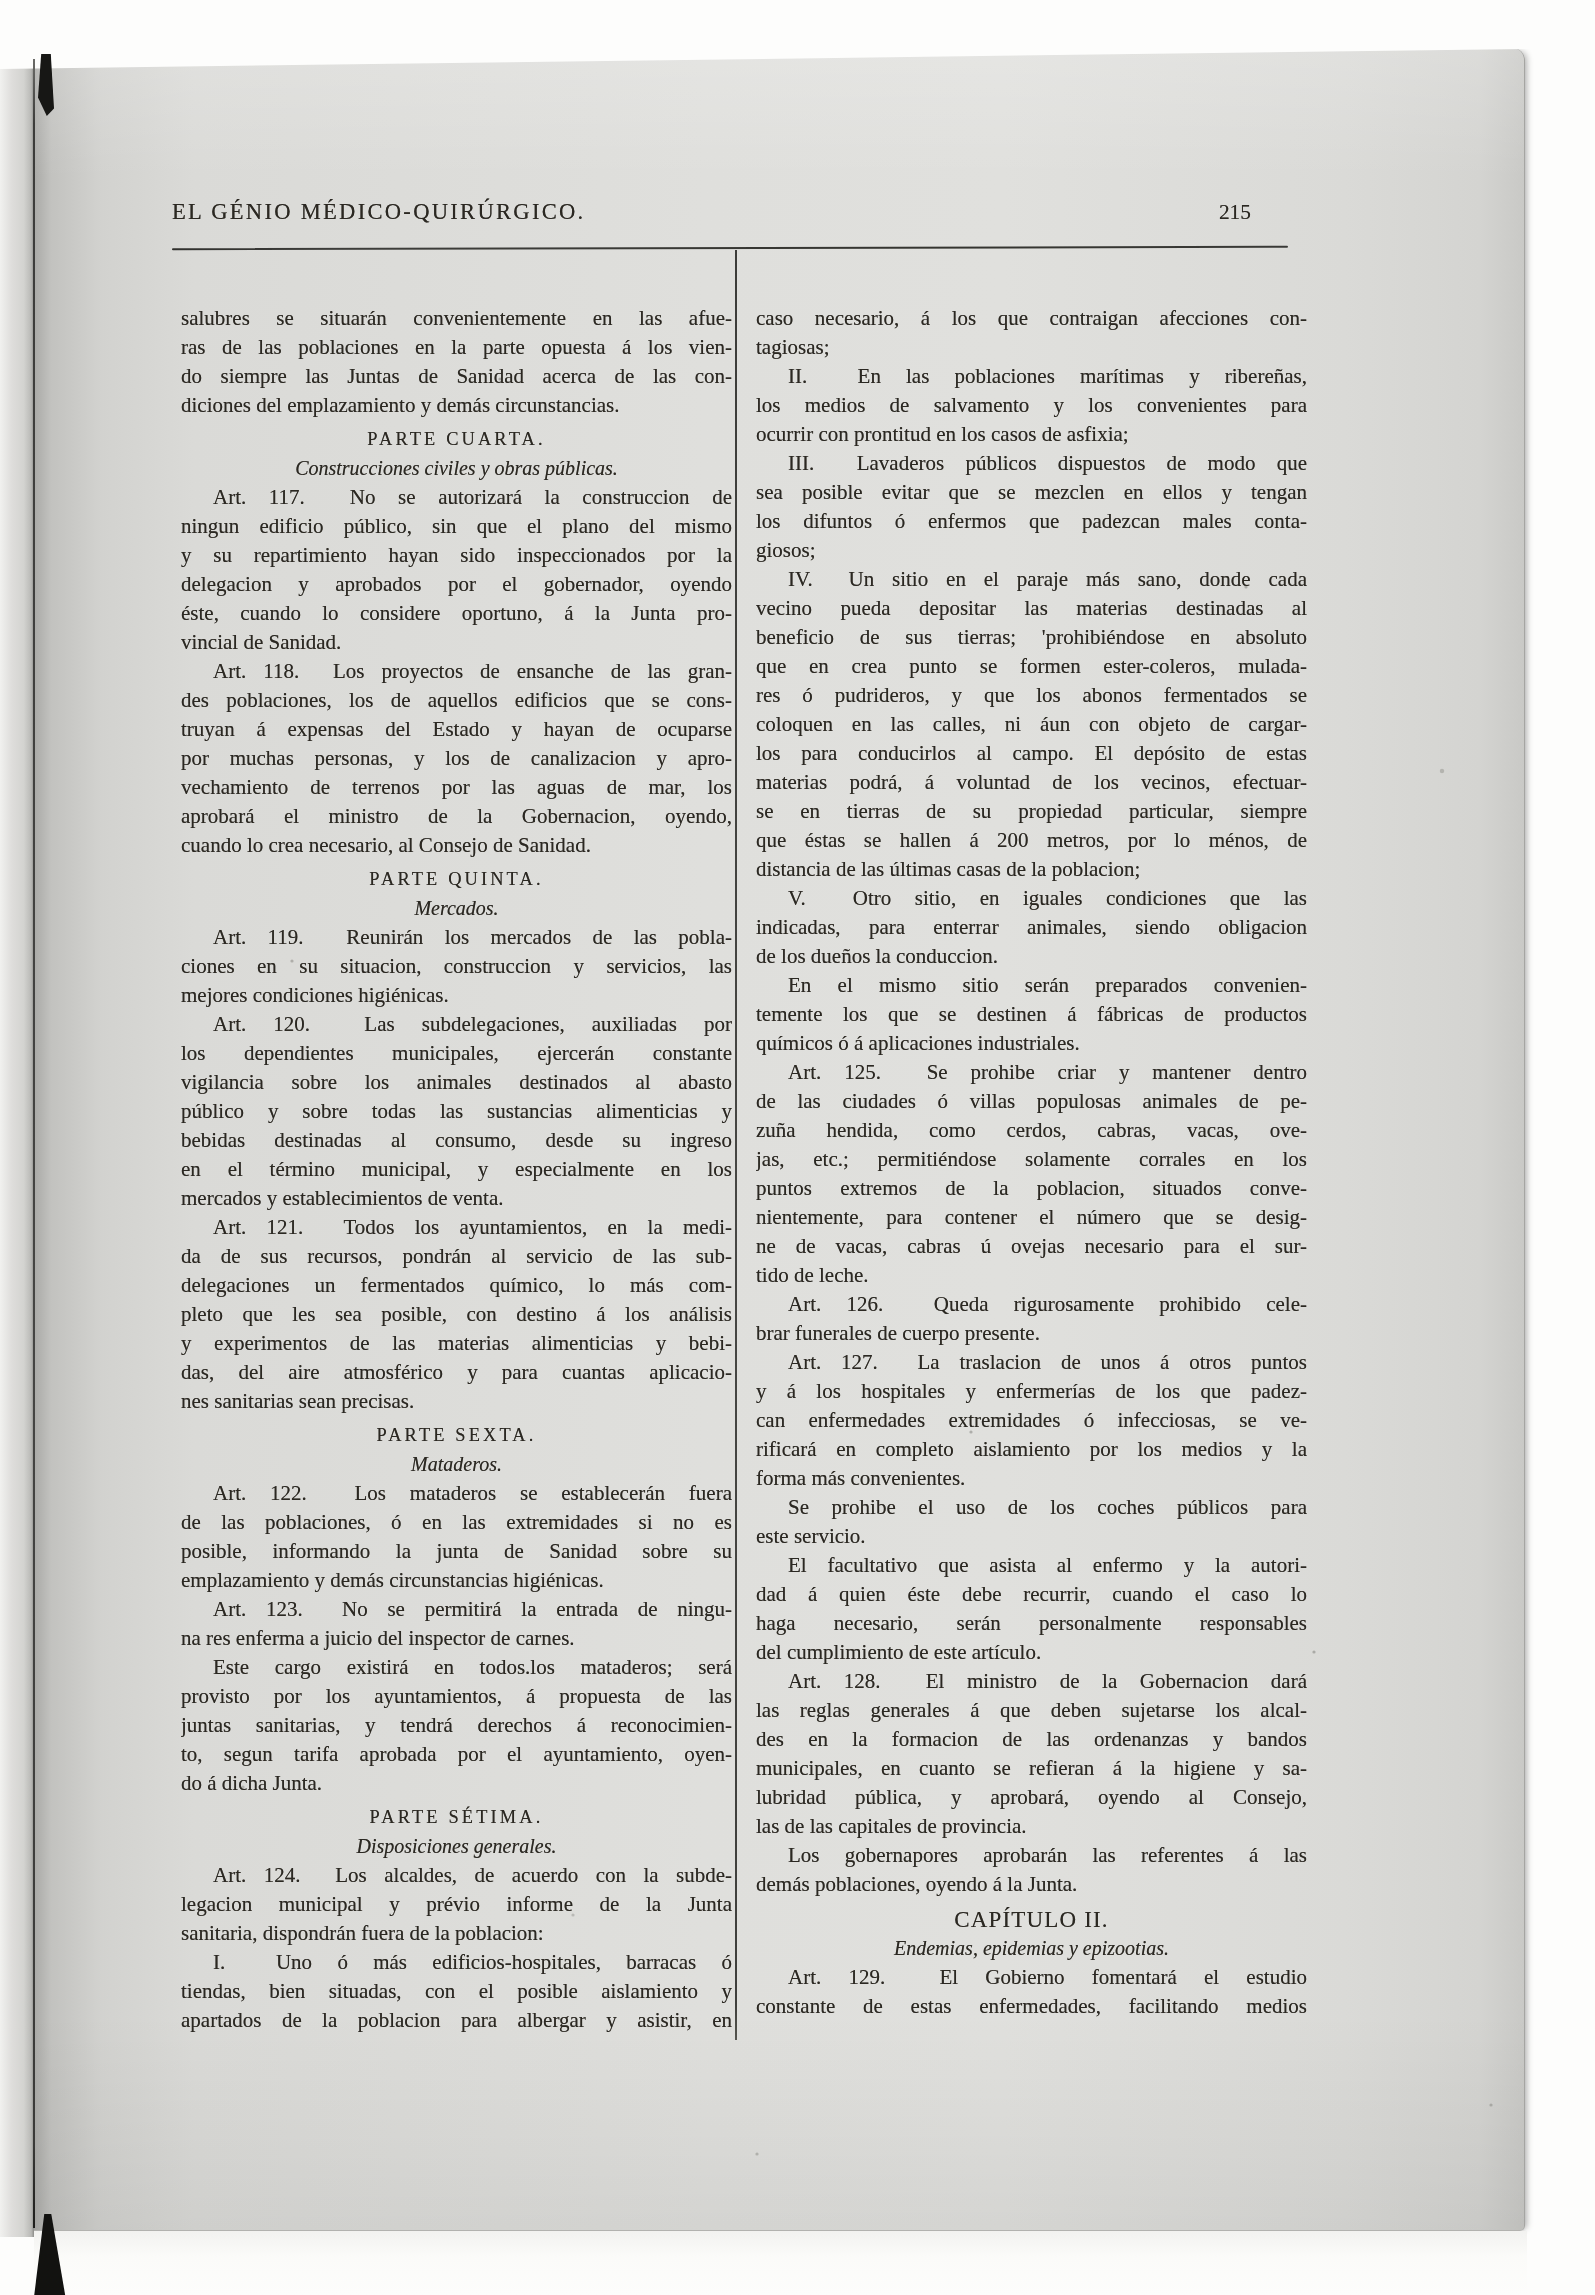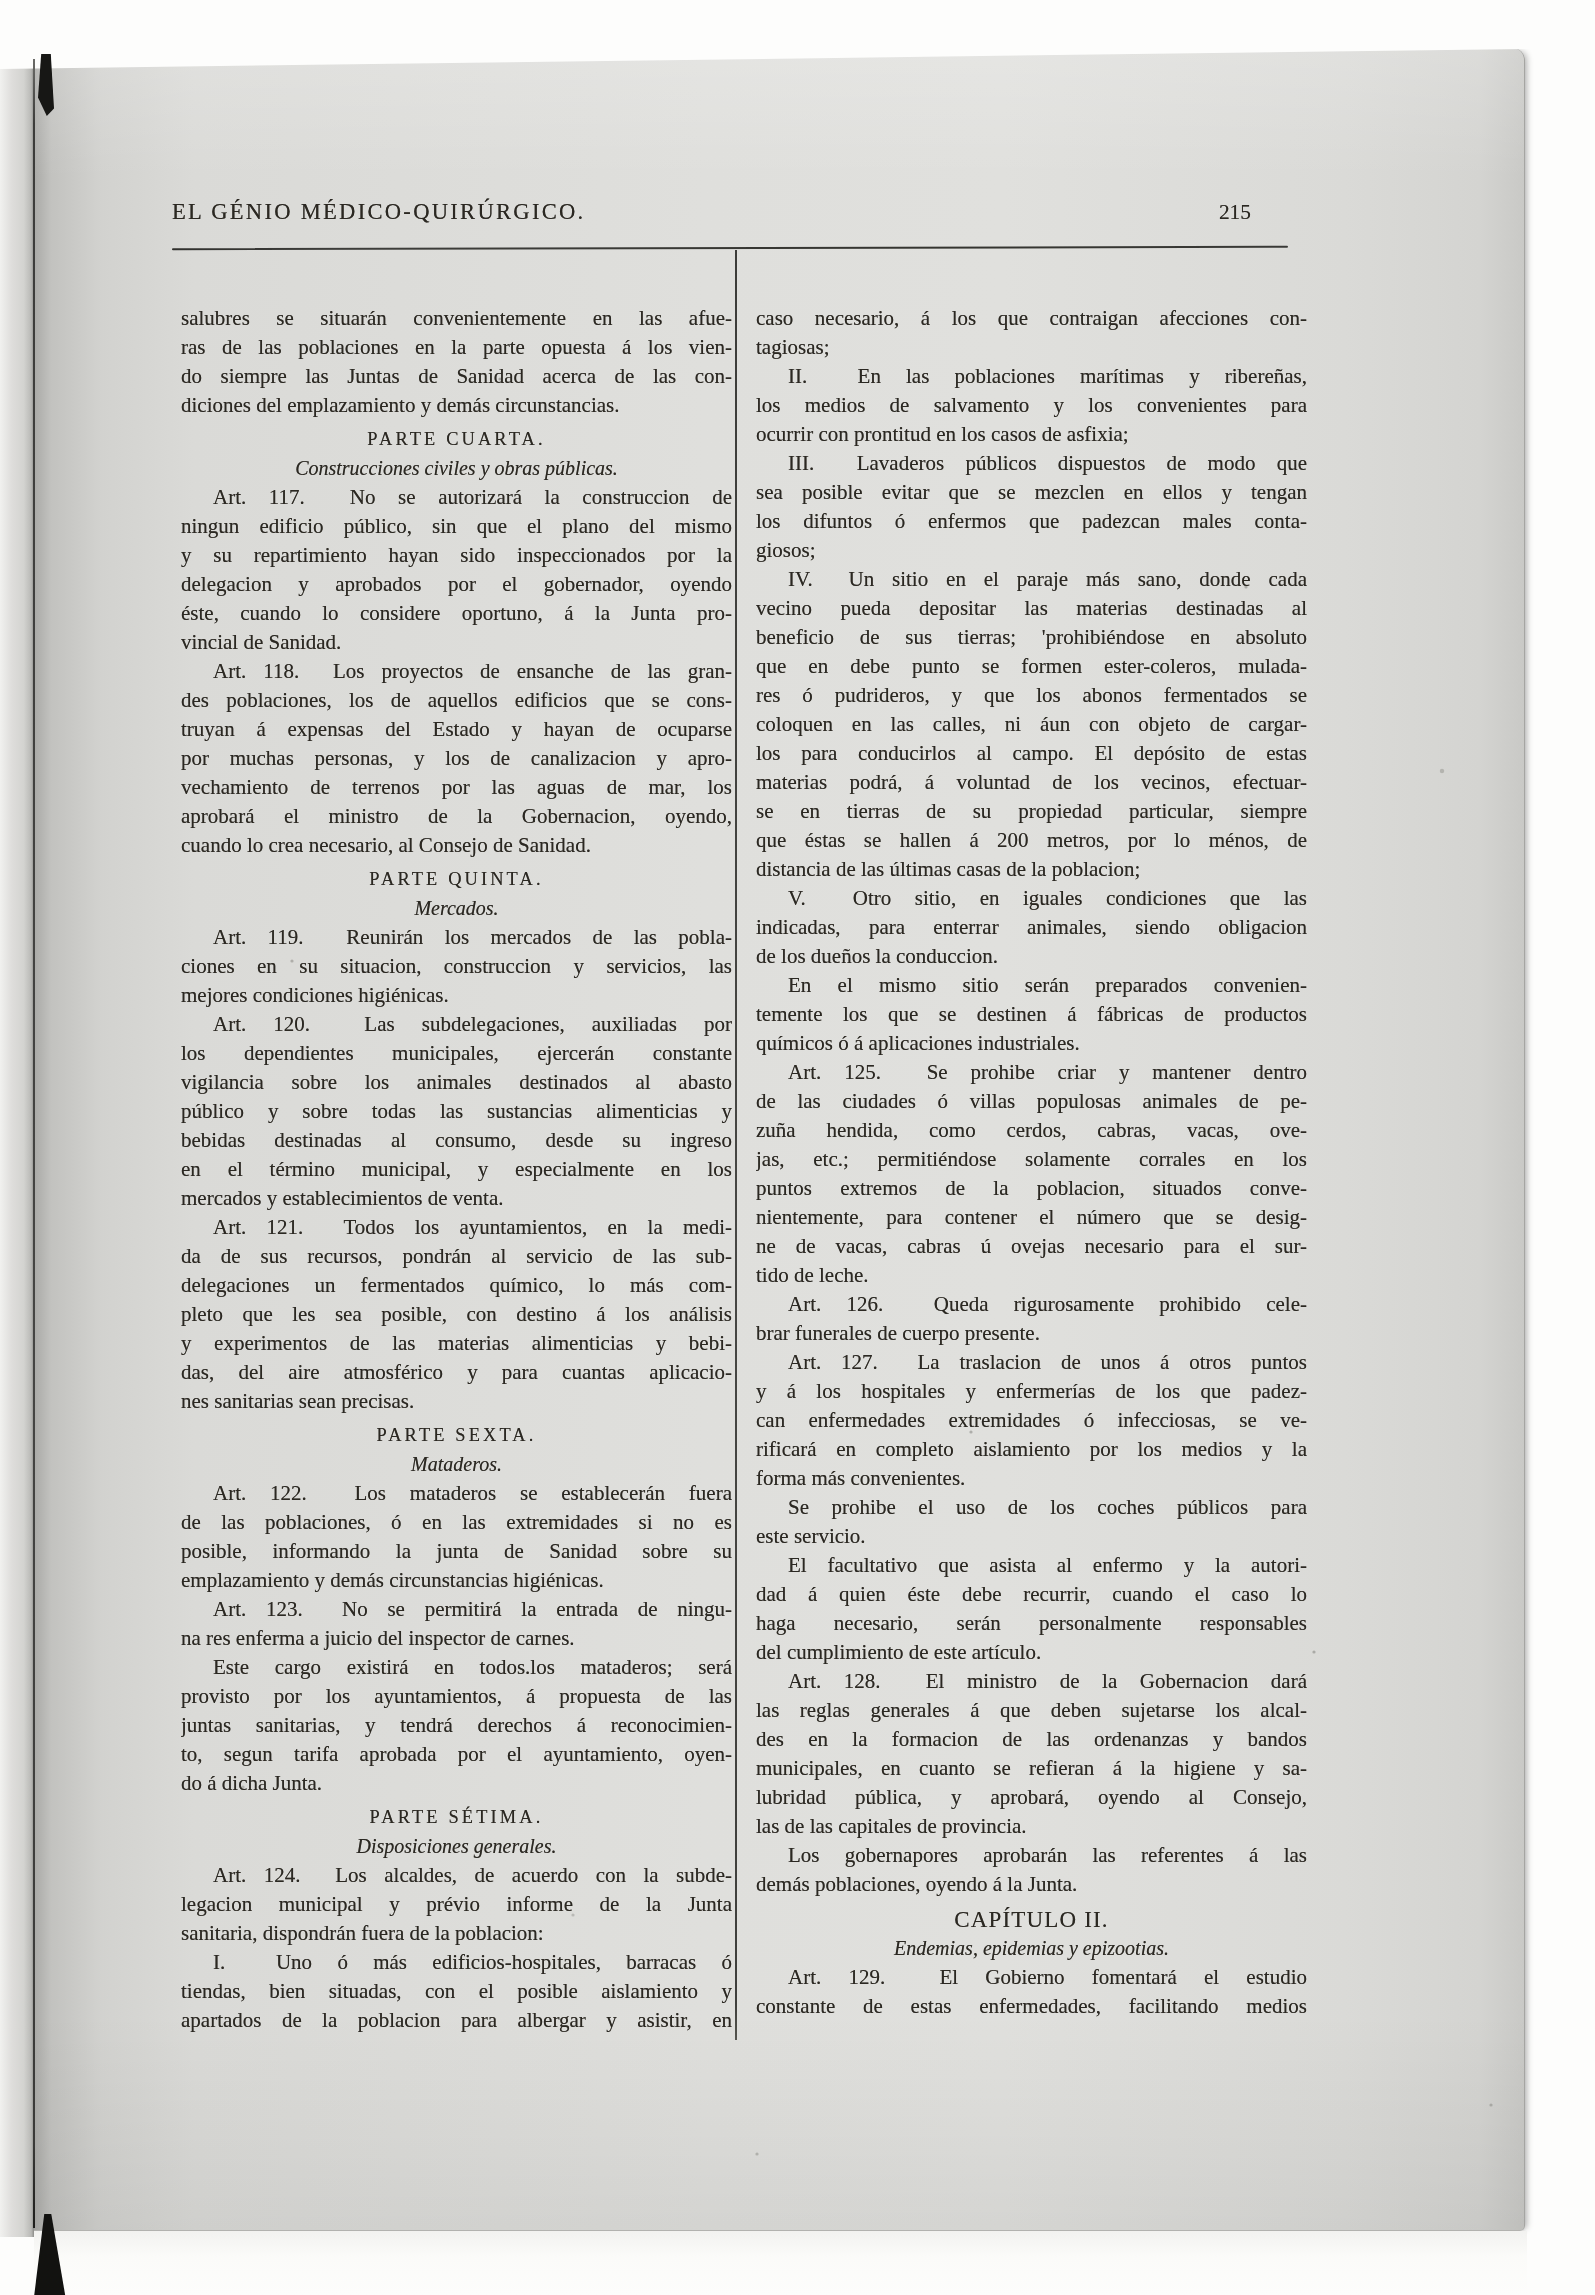--- a/index.html
+++ b/index.html
@@ -243,21 +243,21 @@
           <div class="ln ind">II.&nbsp; En las poblaciones marítimas y ribereñas,</div>
           <div class="ln">los medios de salvamento y los convenientes para</div>
           <div class="ln end">ocurrir con prontitud en los casos de asfixia;</div>
           <div class="ln ind">III.&nbsp; Lavaderos públicos dispuestos de modo que</div>
           <div class="ln">sea posible evitar que se mezclen en ellos y tengan</div>
           <div class="ln">los difuntos ó enfermos que padezcan males conta-</div>
           <div class="ln end">giosos;</div>
           <div class="ln ind">IV.&nbsp; Un sitio en el paraje más sano, donde cada</div>
           <div class="ln">vecino pueda depositar las materias destinadas al</div>
           <div class="ln">beneficio de sus tierras; 'prohibiéndose en absoluto</div>
-          <div class="ln">que en debe punto se formen ester-coleros, mulada-</div>
+          <div class="ln">que en crea punto se formen ester-coleros, mulada-</div>
           <div class="ln">res ó pudrideros, y que los abonos fermentados se</div>
           <div class="ln">coloquen en las calles, ni áun con objeto de cargar-</div>
           <div class="ln">los para conducirlos al campo. El depósito de estas</div>
           <div class="ln">materias podrá, á voluntad de los vecinos, efectuar-</div>
           <div class="ln">se en tierras de su propiedad particular, siempre</div>
           <div class="ln">que éstas se hallen á 200 metros, por lo ménos, de</div>
           <div class="ln end">distancia de las últimas casas de la poblacion;</div>
           <div class="ln ind">V.&nbsp; Otro sitio, en iguales condiciones que las</div>
           <div class="ln">indicadas, para enterrar animales, siendo obligacion</div>
           <div class="ln end">de los dueños la conduccion.</div>

